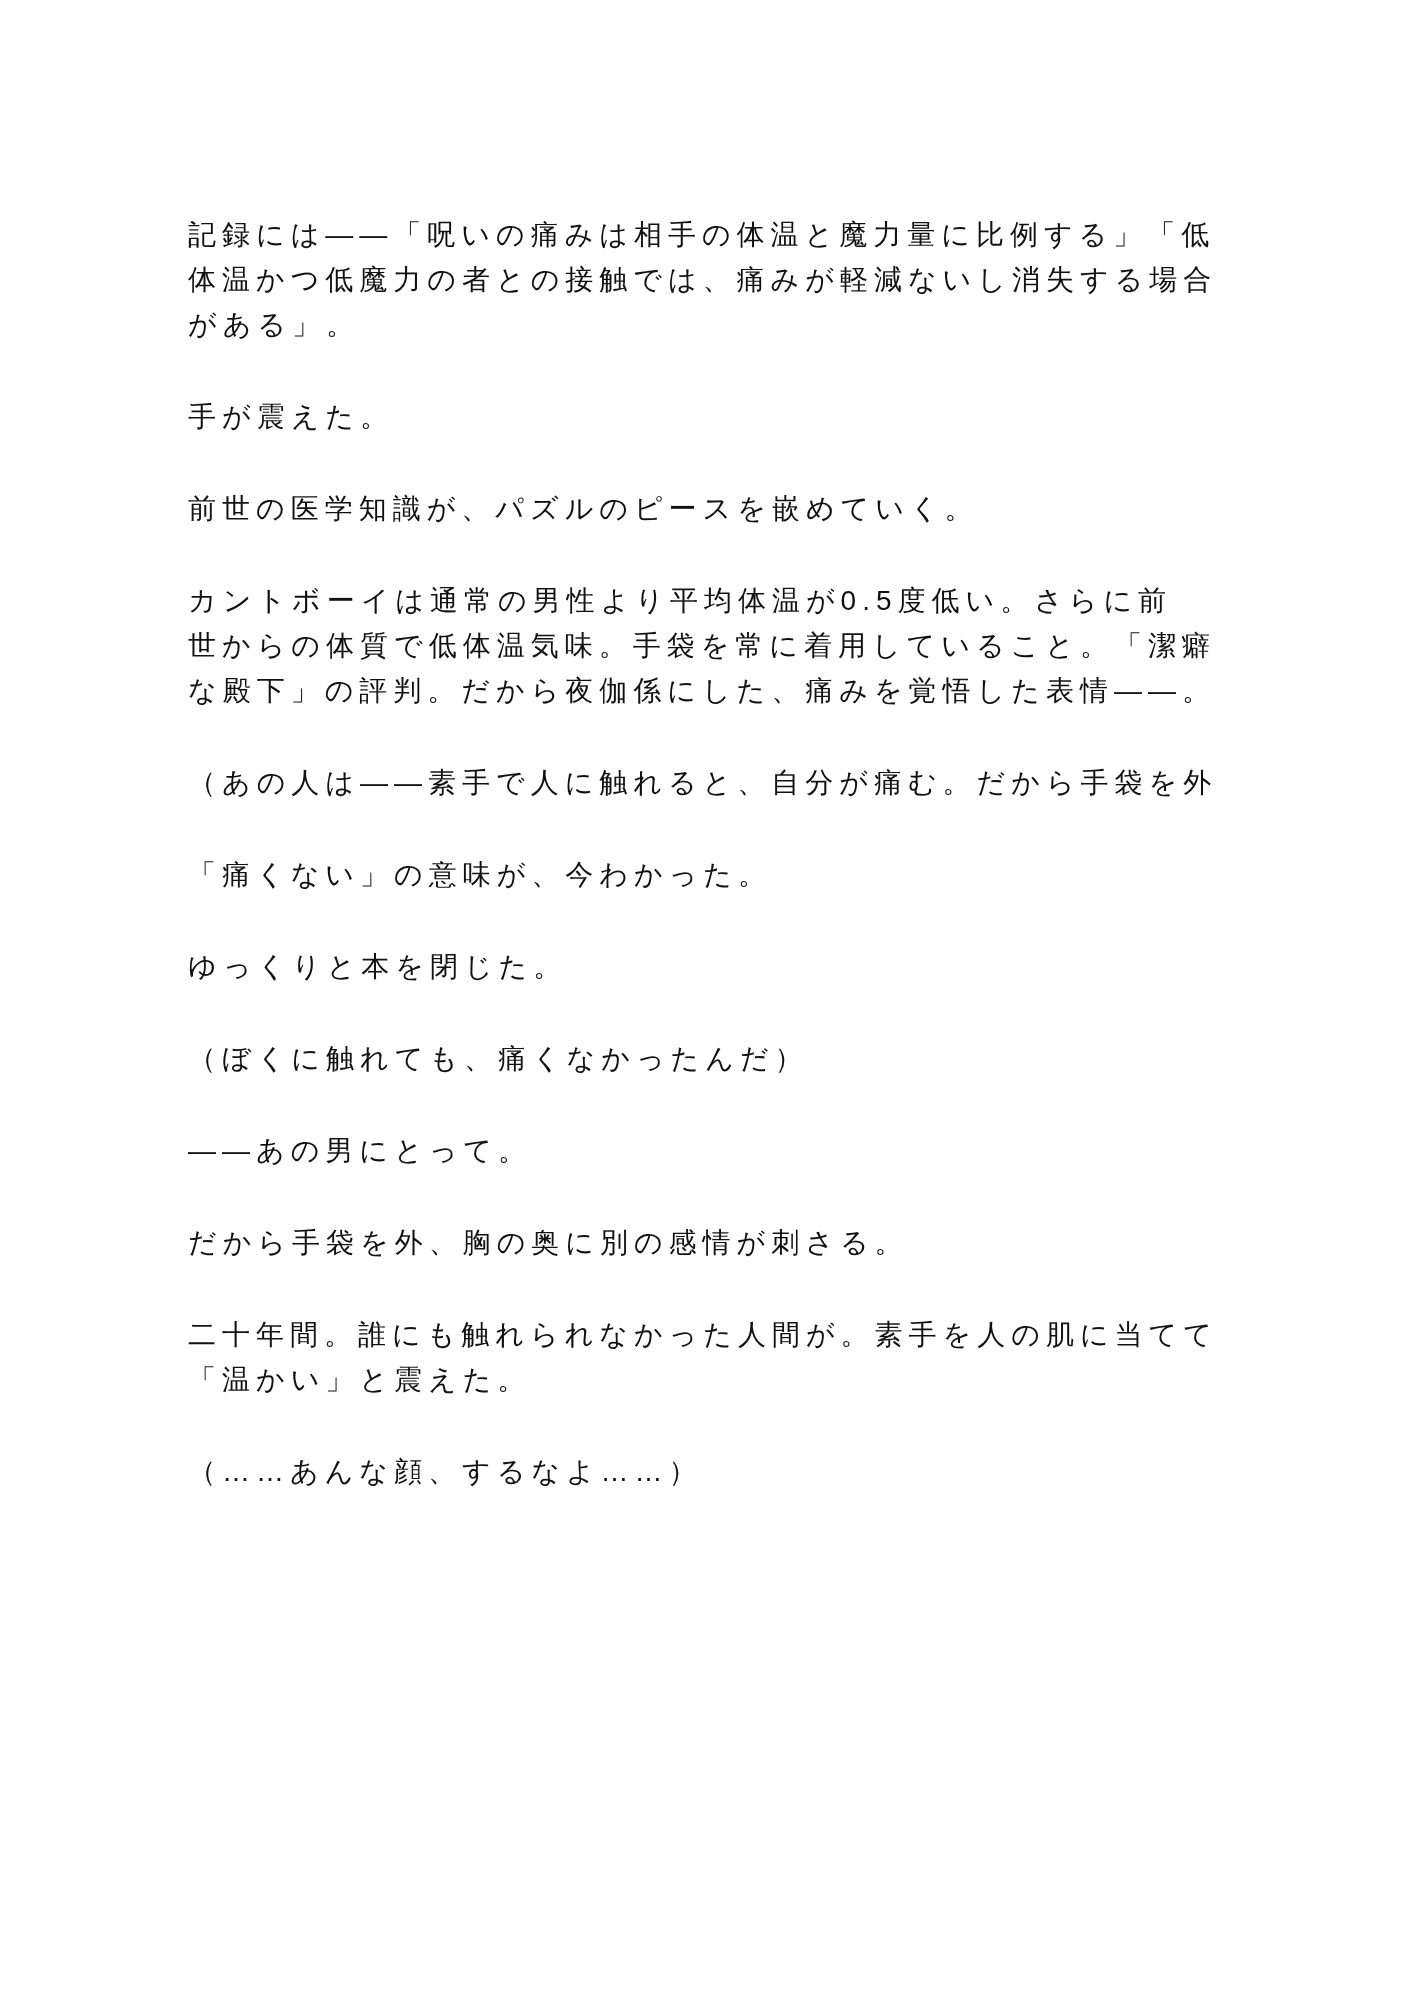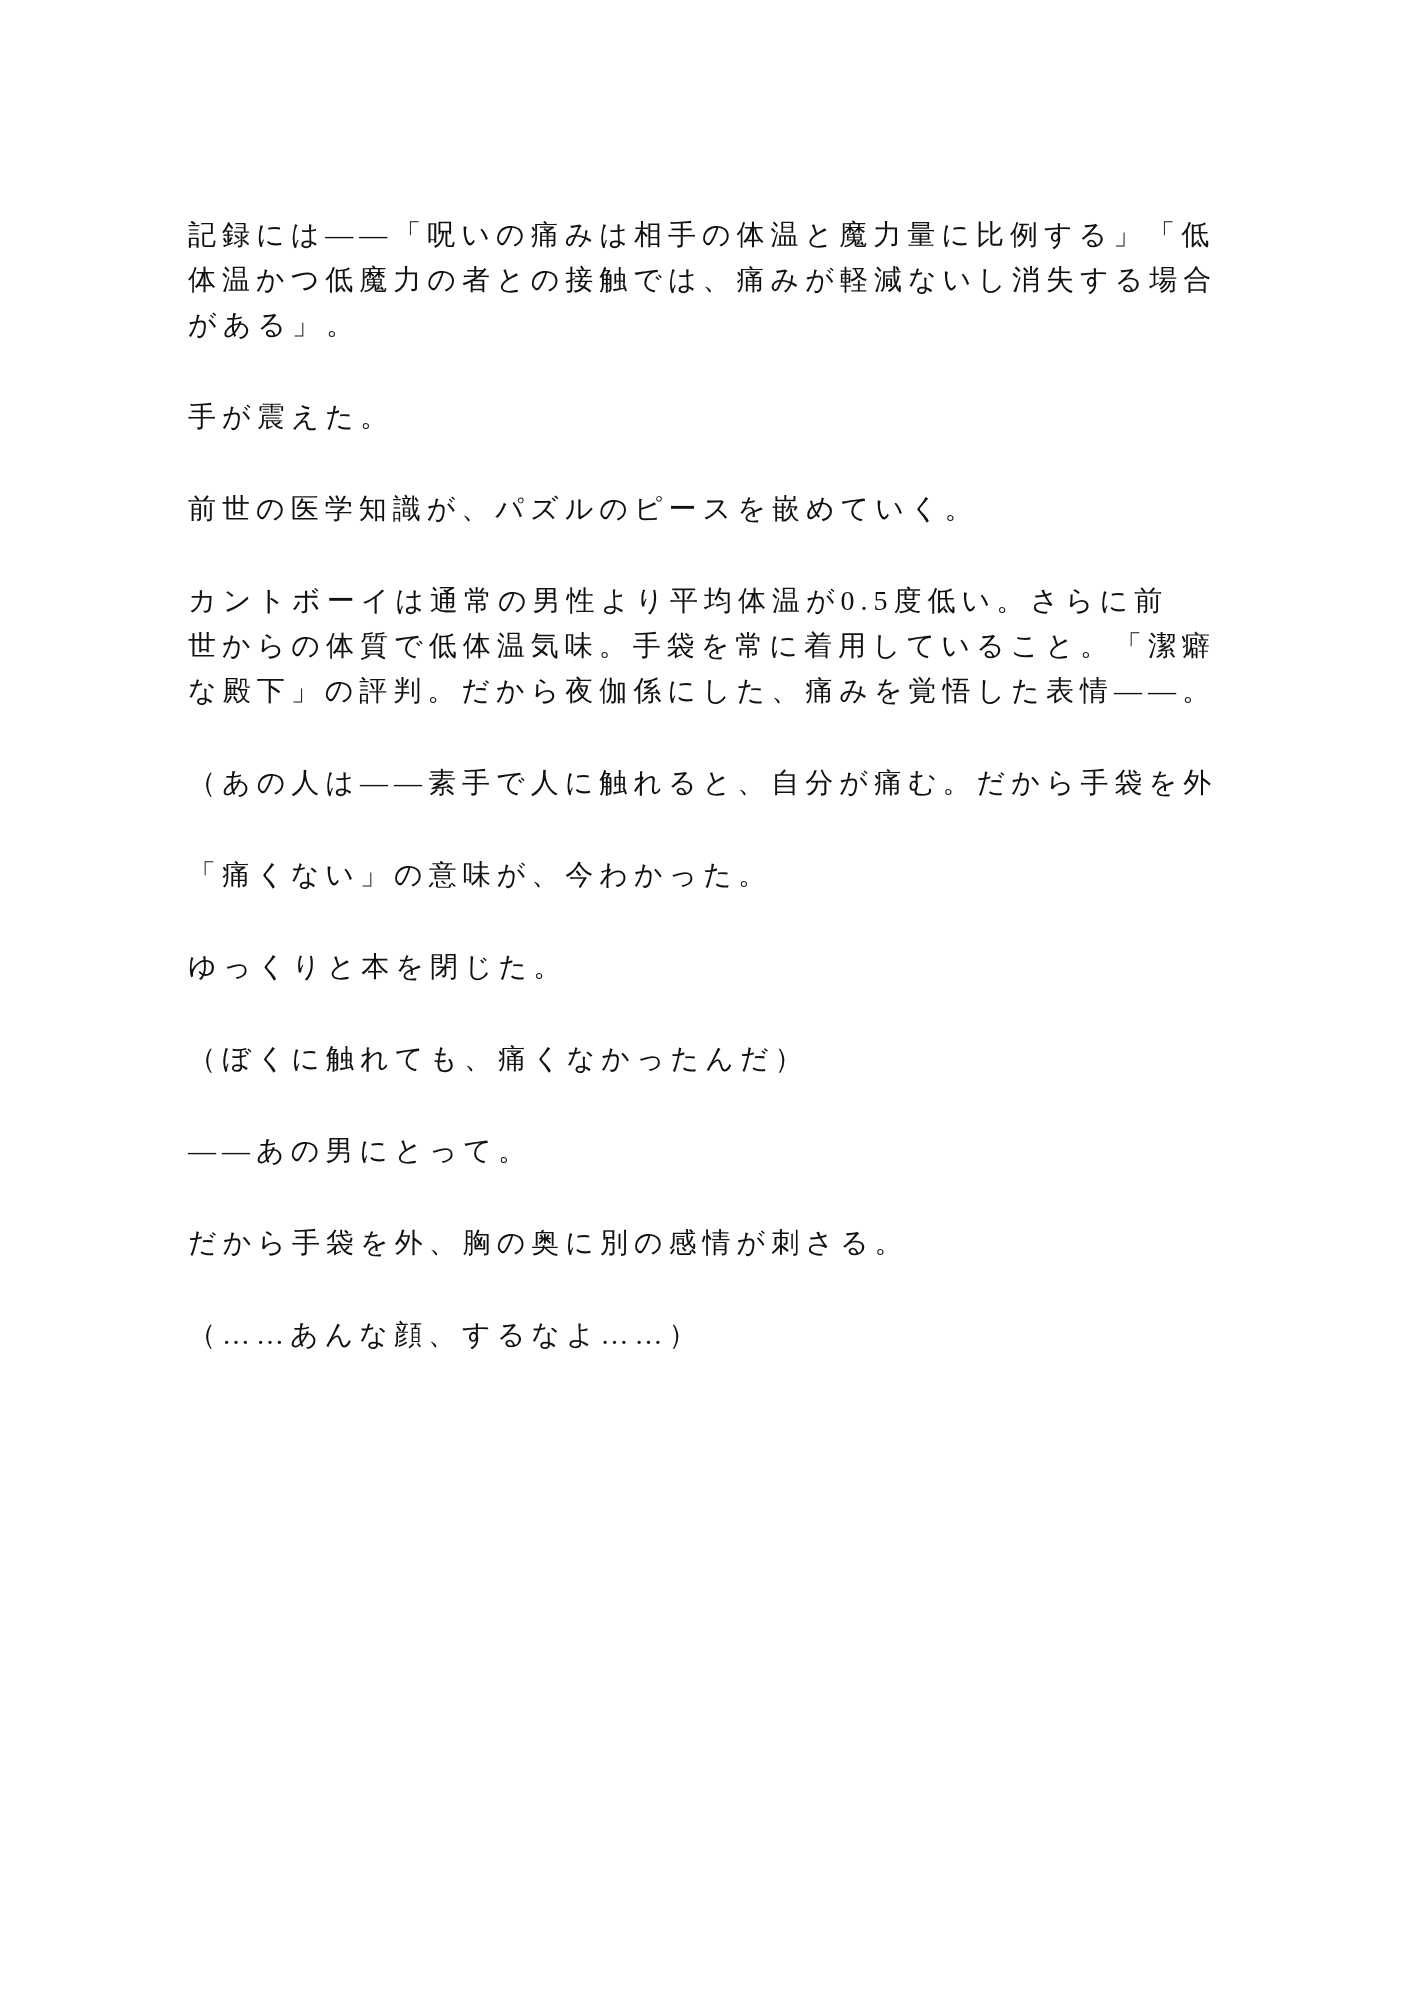--- a/index.html
+++ b/index.html
@@ -16,21 +16,21 @@
     box-sizing: border-box;
     width: 1415px;
     height: 2000px;
     padding: 212px 197px 0 188px;
     background: #ffffff;
   }
   .paragraph {
     margin: 0 0 47px 0;
   }
   .line {
-    font-family: Liberation Serif, serif;
+    font-family: Liberation Sans, sans-serif;
     font-size: 28px;
     line-height: 45px;
     letter-spacing: 6px;
     color: #111111;
     white-space: nowrap;
   }
 </style>
 </head>
 <body>
 
@@ -64,16 +64,20 @@
       <div class="paragraph">
         <div class="line">（ぼくに触れても、痛くなかったんだ）</div>
       </div>
       <div class="paragraph">
         <div class="line">――あの男にとって。</div>
       </div>
       <div class="paragraph">
         <div class="line">だから手袋を外、胸の奥に別の感情が刺さる。</div>
       </div>
       <div class="paragraph">
+        <div class="line">二十年間。誰にも触れられなかった人間が。素手を人の肌に当てて</div>
+        <div class="line">「温かい」と震えた。</div>
+      </div>
+      <div class="paragraph">
         <div class="line">（……あんな顔、するなよ……）</div>
       </div>
     </main>
 </div>
 
 </body></html>

